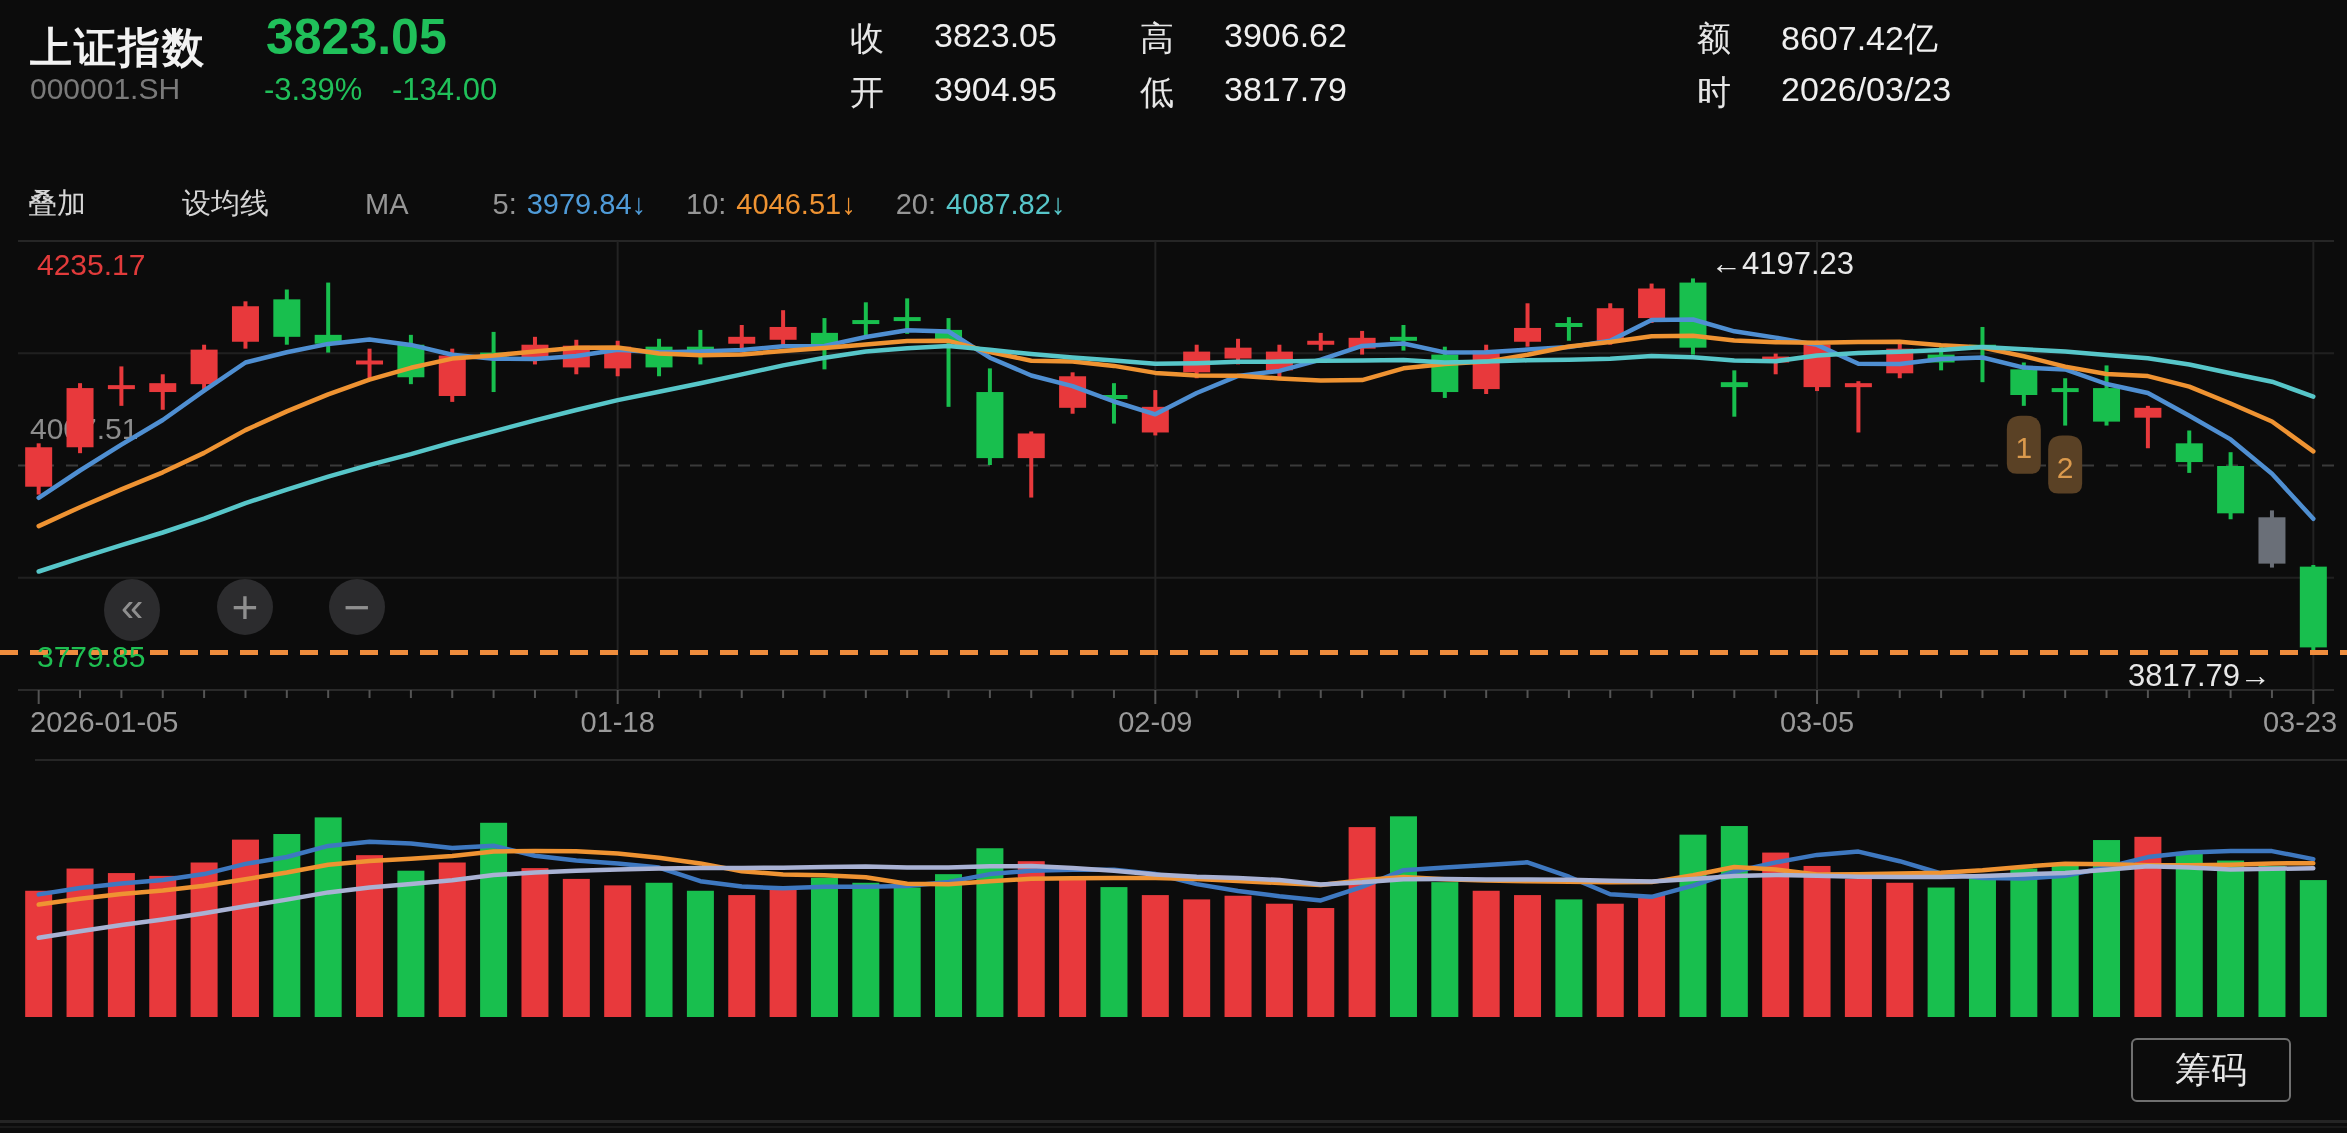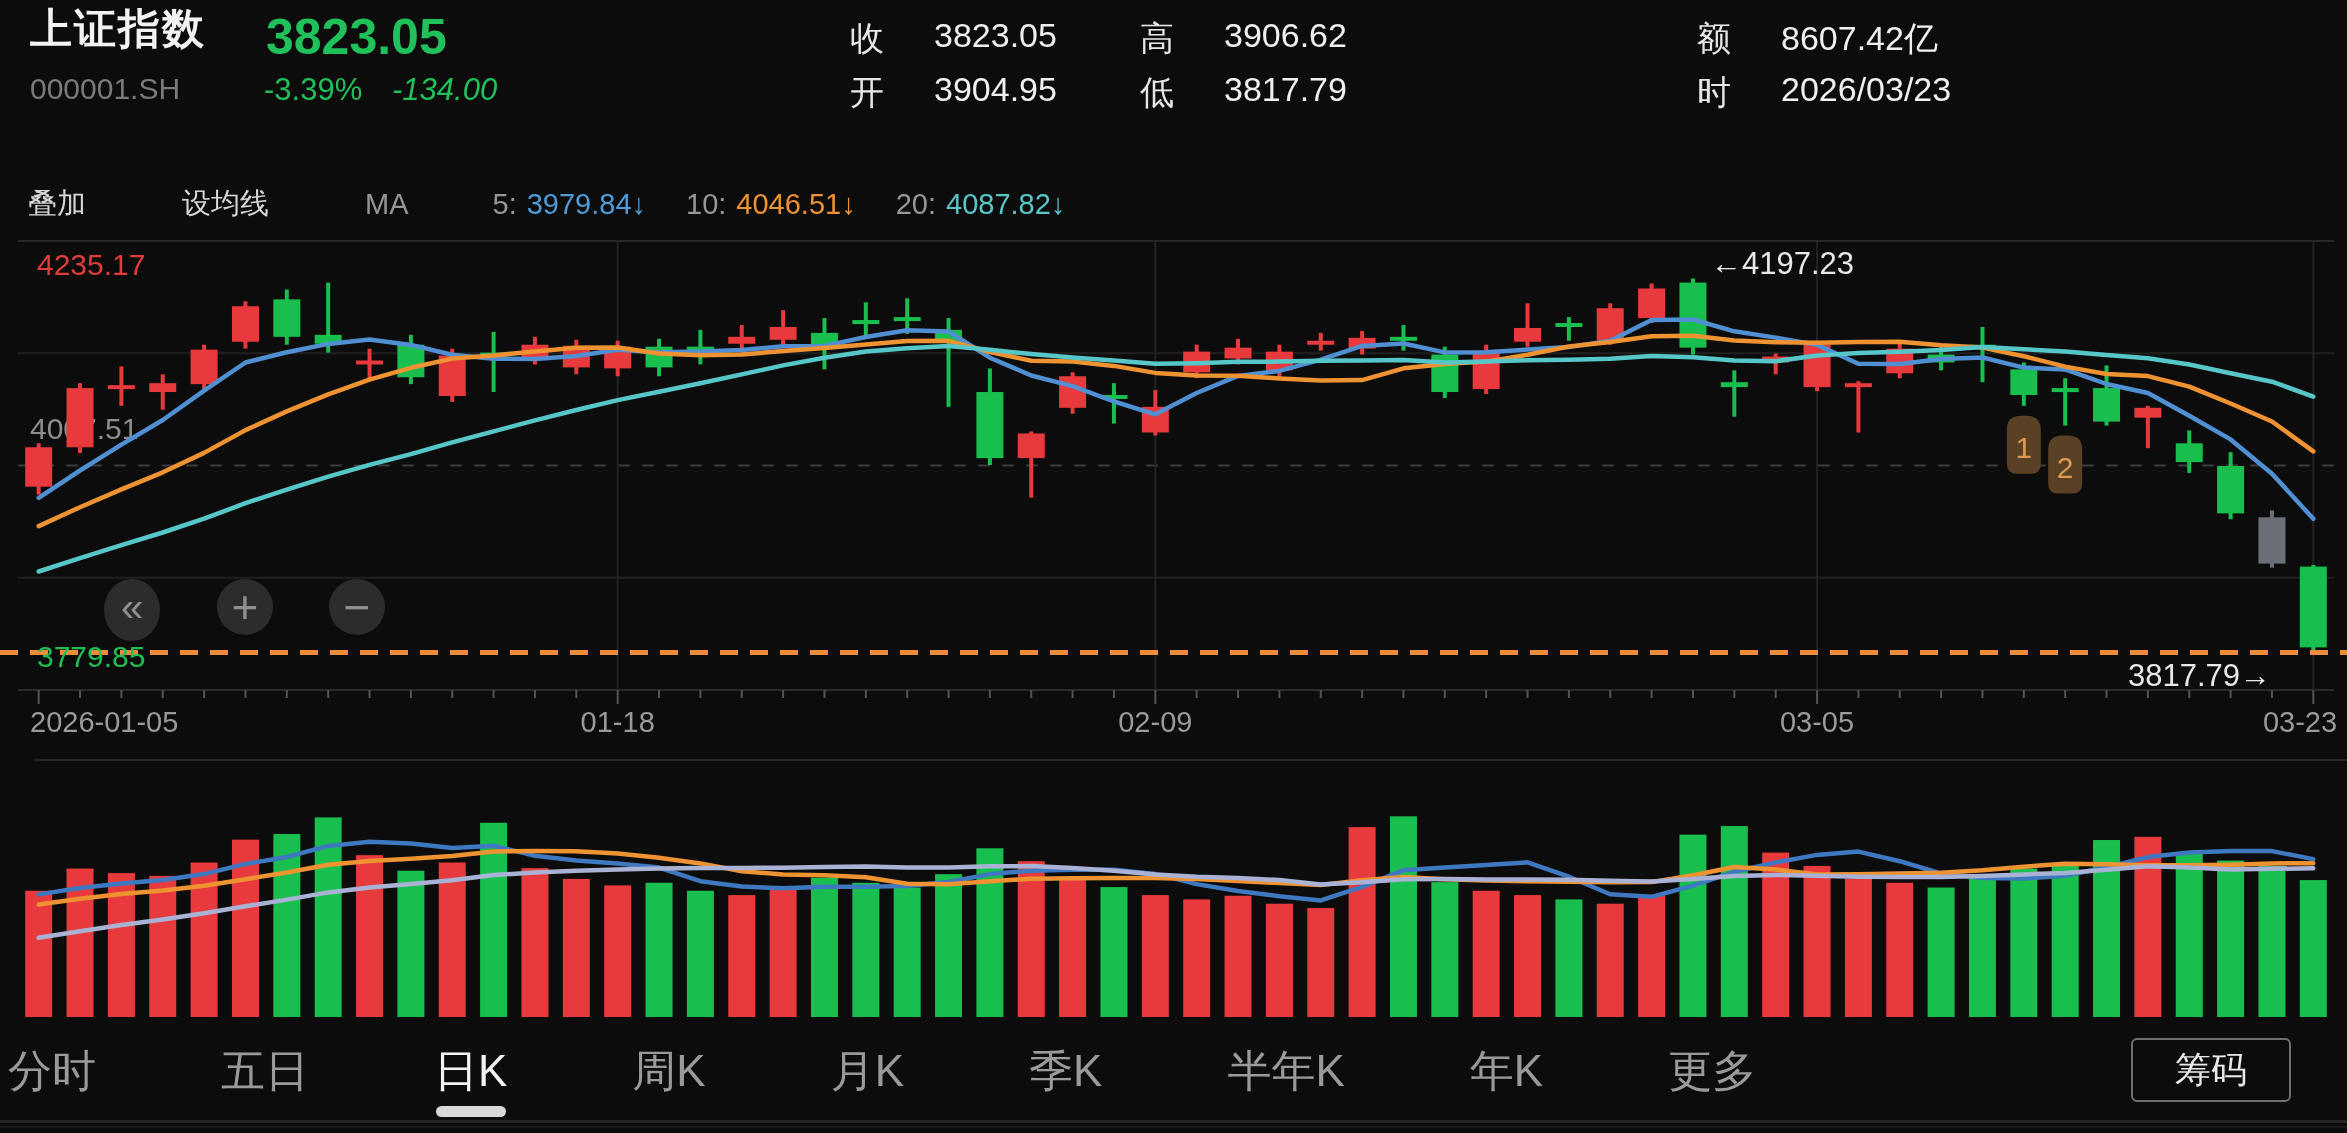--- a/index.html
+++ b/index.html
@@ -1,25 +1,25 @@
 <!DOCTYPE html>
 <html><head>
 <meta charset="utf-8">
 <title>上证指数</title>
 <style>
   html,body{margin:0;padding:0;background:#0c0c0c;}
   .app{position:relative;width:2347px;height:1133px;background:#0c0c0c;overflow:hidden;
        font-family:"Liberation Sans","DejaVu Sans",sans-serif;-webkit-font-smoothing:antialiased;}
   .abs{position:absolute;}
   
-  .stock-name{left:30px;top:1px;font-size:42px;font-weight:700;color:#f2f2f2;letter-spacing:2px;}
+  .stock-name{left:30px;top:20px;font-size:42px;font-weight:700;color:#f2f2f2;letter-spacing:2px;}
   .stock-code{left:30px;top:72px;font-size:30px;color:#7a7a7a;}
   .last-price{left:266px;top:8px;font-size:50px;font-weight:700;color:#20c05a;}
   .chg-pct{left:264px;top:72px;font-size:31px;color:#20c05a;}
-  .chg-abs{left:392px;top:72px;font-size:31px;color:#20c05a;font-style:italic;}
+  .chg-abs{left:392px;top:72px;font-size:31px;color:#20c05a;}
   .stat-label{font-size:34px;color:#e6e6e6;}
   .stat-value{font-size:34px;color:#efefef;}
   
   .toolbar{left:28px;top:184px;display:flex;align-items:center;font-size:29px;color:#d6d6d6;gap:48px;}
   .tb-gap{margin-right:48px;}
   .ma-title{color:#969696;margin-right:36px;}
   .ma-item{display:flex;margin-right:40px;}
   .ma-prefix{color:#969696;margin-right:10px;}
   
   .axis-lbl{font-size:30px;z-index:0;}
@@ -362,28 +362,17 @@
 
   <div id="x-labels">
       <span class="x-label" style="left: 30px;">2026-01-05</span>
       <span class="x-label" style="left: 617.679px; transform: translateX(-50%);">01-18</span>
       <span class="x-label" style="left: 1155.32px; transform: translateX(-50%);">02-09</span>
       <span class="x-label" style="left: 1817.04px; transform: translateX(-50%);">03-05</span>
       <span class="x-label" style="left: 2300px; transform: translateX(-50%);">03-23</span>
     </div>
 
 
-  <div class="abs tabs" id="tabs">
-      <div class="tab">分时</div>
-      <div class="tab">五日</div>
-      <div class="tab active">日K</div>
-      <div class="tab">周K</div>
-      <div class="tab">月K</div>
-      <div class="tab">季K</div>
-      <div class="tab">半年K</div>
-      <div class="tab">年K</div>
-      <div class="tab">更多</div>
-    </div>
   <div class="abs chip-btn">筹码</div>
 
   <div class="abs sep1"></div>
   <div class="abs sep2"></div>
 </div>
 
 </body></html>

